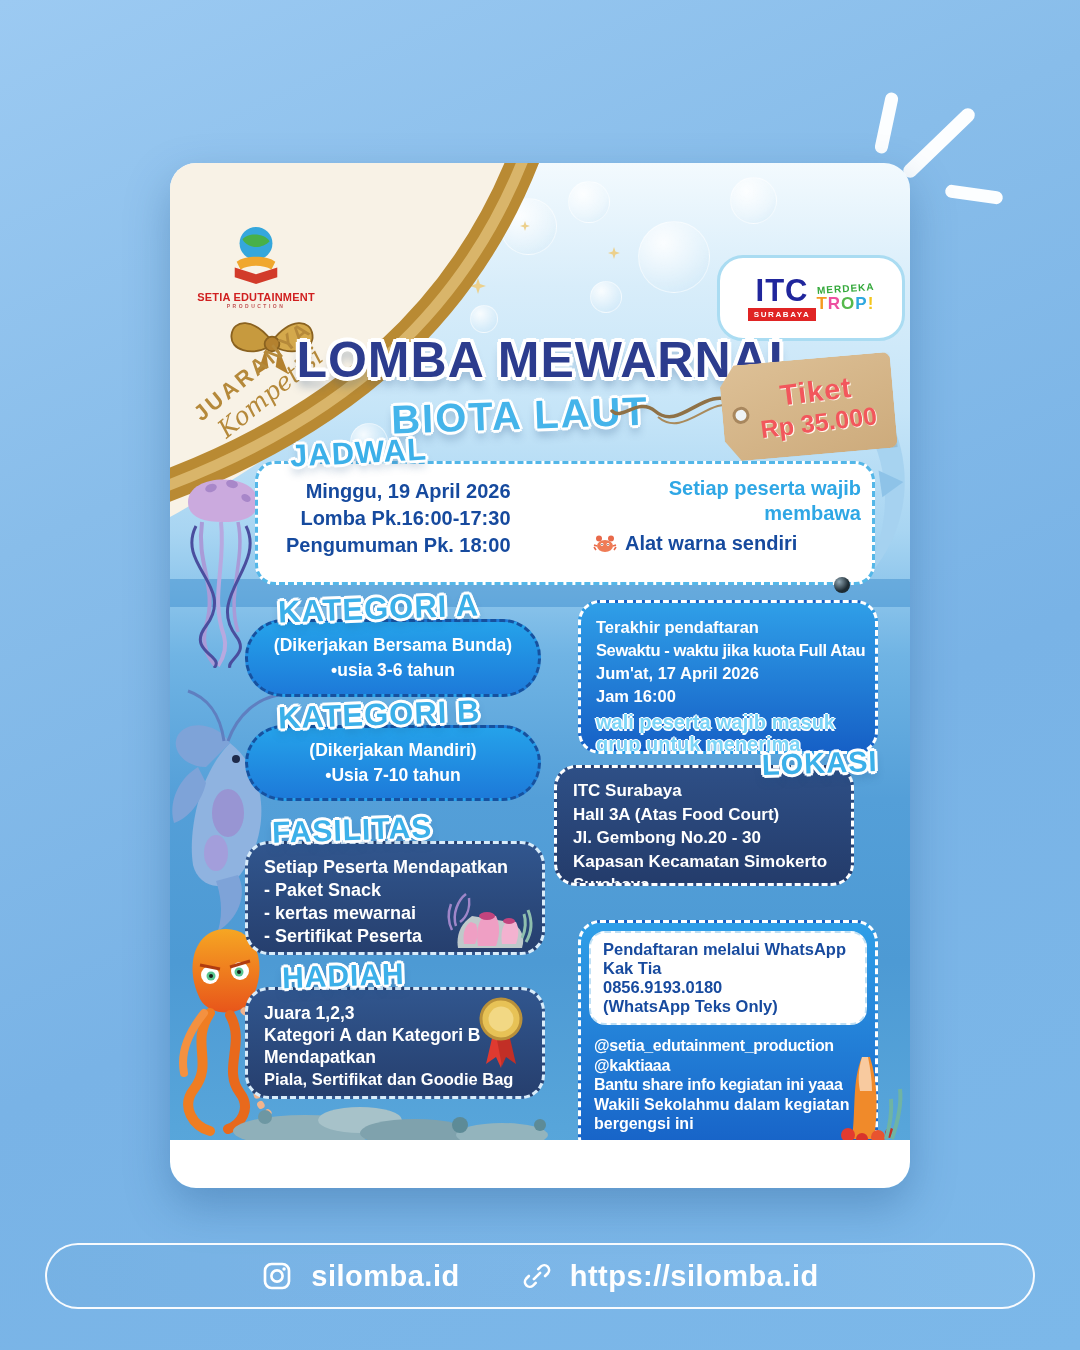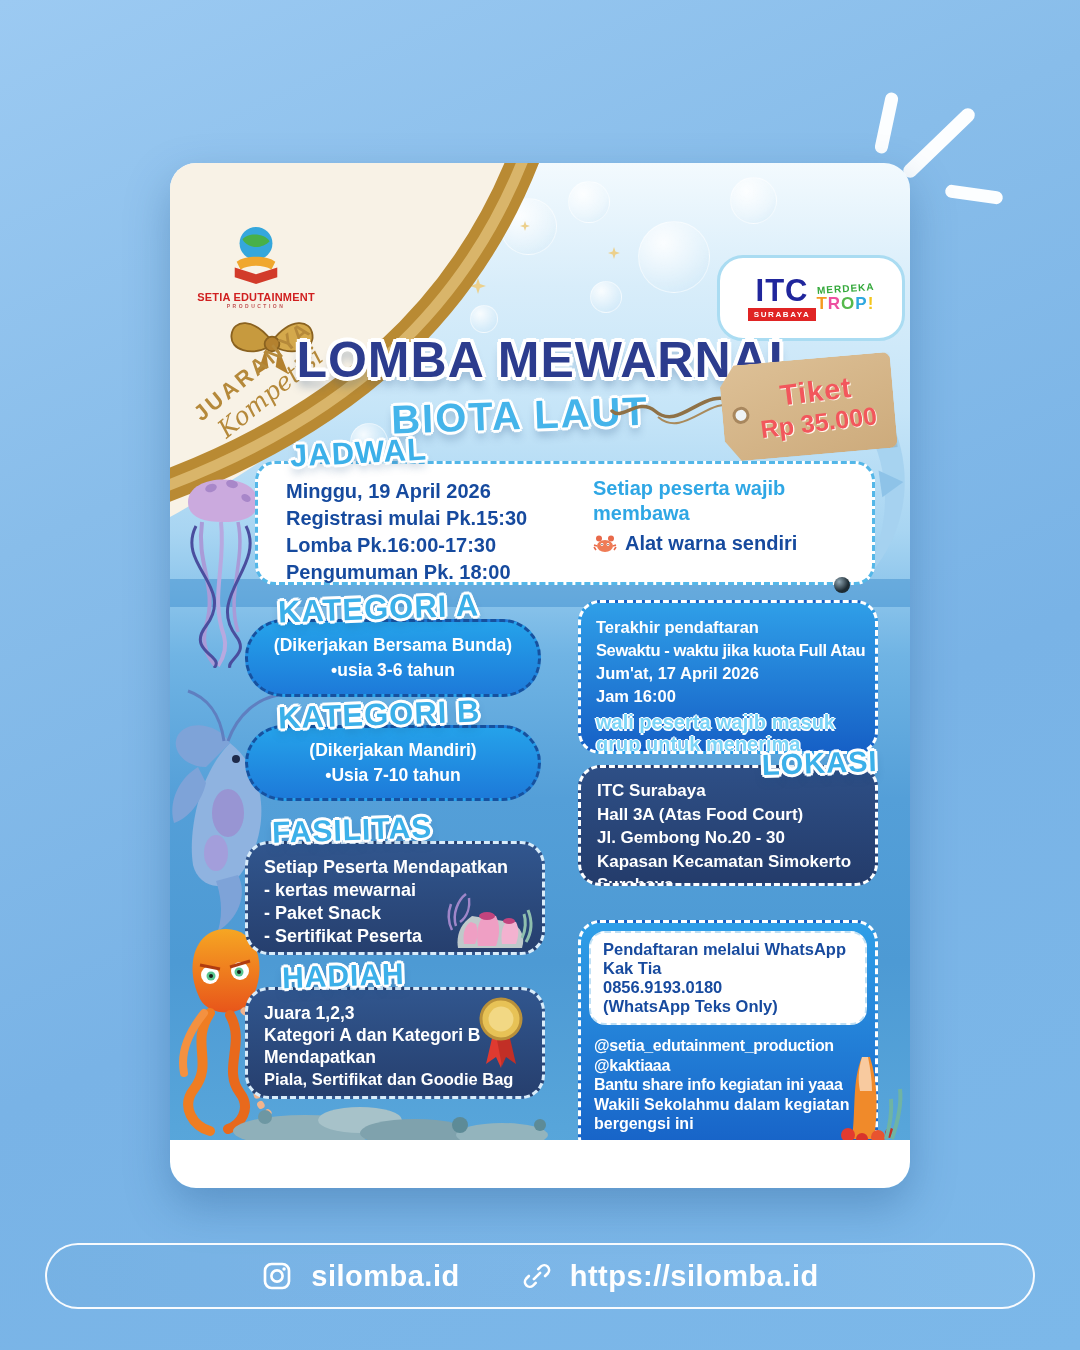--- a/index.html
+++ b/index.html
@@ -28,21 +28,21 @@
   }
   .title{
     left:0;width:740px;top:168px;text-align:center;font-size:50px;font-weight:900;letter-spacing:1px;color:#2c3c8e;z-index:5;
     text-shadow:-4px 0 0 #fff,4px 0 0 #fff,0 -4px 0 #fff,0 4px 0 #fff,-3px -3px 0 #fff,3px 3px 0 #fff,-3px 3px 0 #fff,3px -3px 0 #fff,0 9px 10px rgba(25,70,120,.35);
   }
   .subtitle{
     left:0;width:700px;top:230px;text-align:center;font-size:40px;font-weight:900;letter-spacing:2px;color:#45b4ea;transform:rotate(-2deg);z-index:5;
     text-shadow:-3px 0 0 #fff,3px 0 0 #fff,0 -3px 0 #fff,0 3px 0 #fff,-2px -2px 0 #fff,2px 2px 0 #fff,-2px 2px 0 #fff,2px -2px 0 #fff,0 7px 9px rgba(25,70,120,.35);
   }
   
-  .box{box-sizing:border-box;z-index:5;}
+  .box{box-sizing:border-box;z-index:5;text-align:right;}
   .jadwal-box{left:85px;top:298px;width:620px;height:124px;background:#fff;border:3px dashed #54b7e8;border-radius:20px;}
   .navy{color:#164a9e;}
   .jadwal-left{left:28px;top:14px;font-size:20px;font-weight:800;line-height:27px;}
   .bring{left:335px;top:12px;width:268px;font-size:20px;font-weight:800;color:#2fa7e5;line-height:25px;}
   .bring-row{display:flex;align-items:center;gap:8px;margin-top:5px;}
   .bring-row span{font-size:20px;font-weight:800;color:#164a9e;}
   .bluebox{
     background:linear-gradient(180deg,#25a2ea 0%,#1d7ad9 100%);
     border:3px dashed #16519f;border-radius:38px;color:#fff;font-weight:800;text-align:center;
     display:flex;flex-direction:column;justify-content:center;box-sizing:border-box;z-index:5;
@@ -197,21 +197,20 @@
       <div class="tk tk1">Tiket</div>
       <div class="tk tk2">Rp 35.000</div>
     </div>
 
     <div class="abs" style="left:664px;top:414px;width:16px;height:16px;border-radius:50%;background:radial-gradient(circle at 32% 30%,#8fa6b3,#1d2b33 60%);z-index:6;"></div>
 
     <div class="abs hand lbl" style="left:120px;top:272px;font-size:31px;transform:rotate(-3deg);">JADWAL</div>
     <div class="abs box jadwal-box">
       <div class="abs jadwal-left navy">
         <div>Minggu, 19 April 2026</div>
-        <div>Registrasi mulai Pk.15:30</div>
         <div>Lomba Pk.16:00-17:30</div>
         <div>Pengumuman Pk. 18:00</div>
       </div>
       <div class="abs bring">
         <div>Setiap peserta wajib membawa</div>
         <div class="bring-row">
           <svg width="24" height="20" viewBox="0 0 24 20">
               <circle cx="6" cy="4.5" r="3" fill="#e8694a"></circle>
               <circle cx="18" cy="4.5" r="3" fill="#e8694a"></circle>
               <path d="M3 16 L1 13 M21 16 L23 13 M4 12 L1 11 M20 12 L23 11" stroke="#e8694a" stroke-width="1.6"></path>
@@ -234,22 +233,22 @@
 
     <div class="abs hand lbl" style="left:108px;top:534px;font-size:31px;transform:rotate(-2deg);">KATEGORI B</div>
     <div class="abs bluebox" style="left:75px;top:562px;width:296px;height:76px;">
       <div>(Dikerjakan Mandiri)</div>
       <div>•Usia 7-10 tahun</div>
     </div>
 
     <div class="abs hand lbl" style="left:102px;top:650px;font-size:30px;transform:rotate(-2deg);">FASILITAS</div>
     <div class="abs navybox" style="left:75px;top:678px;width:300px;height:114px;">
       <div class="fas-line">Setiap Peserta Mendapatkan</div>
+      <div class="fas-line">- Paket Snack</div>
       <div class="fas-line">- kertas mewarnai</div>
-      <div class="fas-line">- Paket Snack</div>
       <div class="fas-line">- Sertifikat Peserta</div>
       <svg class="abs" style="right:4px;bottom:2px;" width="96" height="64" viewBox="0 0 96 64">
         <path d="M30 30 C18 38 14 50 16 62 L80 62 C84 50 78 40 68 36" fill="#cfd8d4" opacity=".9"></path>
         <path d="M36 60 C33 42 38 30 46 28 L54 30 C59 40 57 52 54 60Z" fill="#ef9fc4"></path>
         <ellipse cx="45" cy="30" rx="8" ry="4" fill="#c2447e"></ellipse>
         <path d="M60 58 C58 44 62 36 68 34 L74 36 C78 44 76 52 74 58Z" fill="#f3b2d0"></path>
         <ellipse cx="67" cy="35" rx="6" ry="3" fill="#c2447e"></ellipse>
         <path d="M22 58 C20 46 24 38 29 36 L34 38 C37 46 35 54 33 58Z" fill="#ef9fc4"></path>
         <path d="M14 40 C10 28 16 14 24 8 M18 36 C26 30 28 20 27 12 M10 44 C6 36 6 26 9 18" stroke="#9f86c9" stroke-width="2.5" fill="none"></path>
         <path d="M84 56 C90 46 90 34 86 24 M80 52 C84 44 84 34 82 28" stroke="#8fbfae" stroke-width="3" fill="none"></path>
@@ -272,21 +271,21 @@
 
     <div class="abs rightbox" style="left:408px;top:437px;width:300px;height:154px;padding:13px 15px;">
       <div class="dl-line">Terakhir pendaftaran</div>
       <div class="dl-line tight">Sewaktu - waktu jika kuota Full Atau</div>
       <div class="dl-line">Jum'at, 17 April 2026</div>
       <div class="dl-line">Jam 16:00</div>
       <div class="dl-note">wali peserta wajib masuk grup untuk menerima arahan</div>
     </div>
 
     <div class="abs hand lbl" style="left:592px;top:584px;font-size:29px;transform:rotate(-2deg);z-index:8;">LOKASI</div>
-    <div class="abs rightbox lokasibox" style="left:408px;top:602px;width:300px;height:121px;padding:11px 16px;">
+    <div class="abs rightbox lokasibox" style="left:384px;top:602px;width:300px;height:121px;padding:11px 16px;">
       <div class="lok-line">ITC Surabaya</div>
       <div class="lok-line">Hall 3A (Atas Food Court)</div>
       <div class="lok-line">Jl. Gembong No.20 - 30</div>
       <div class="lok-line">Kapasan Kecamatan Simokerto</div>
       <div class="lok-line">Surabaya</div>
     </div>
 
     <div class="abs rightbox" style="left:408px;top:757px;width:300px;height:240px;">
       <div class="wa-white">
         <div class="wa-line">Pendaftaran melalui WhatsApp</div>

